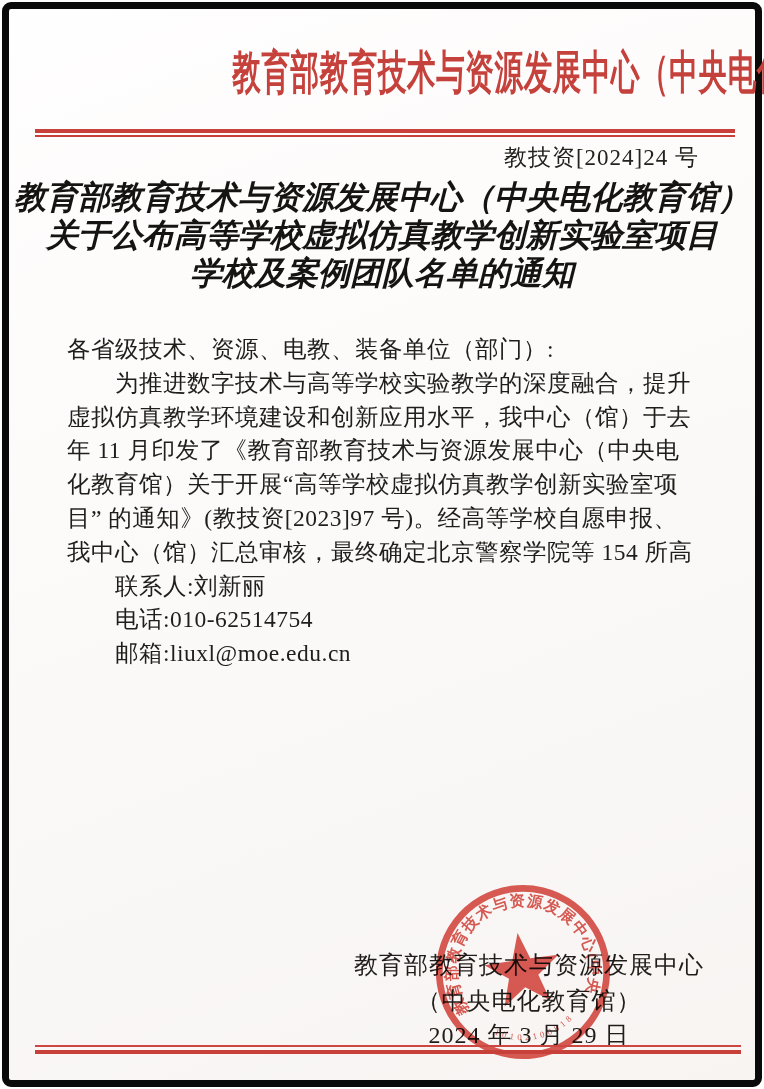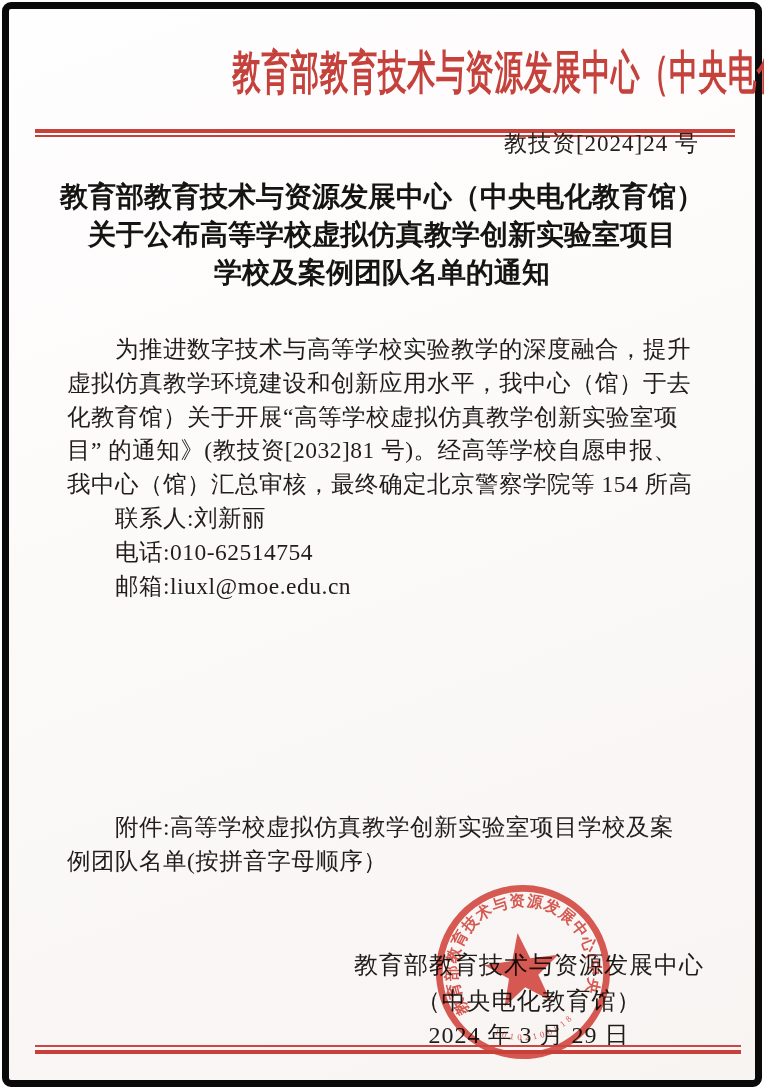--- a/index.html
+++ b/index.html
@@ -26,28 +26,28 @@
     font-size: 46px; line-height: 64px; letter-spacing: 1px;
   }
   .banner .squeeze { display: inline-block; transform: scaleX(0.62); transform-origin: center; }
 
   
   .rule-top { position: absolute; top: 120px; left: 26px; width: 700px; height: 10px; }
   .rule-top .thick { height: 4px; background: #c8403a; }
   .rule-top .thin  { height: 2px; background: #c8403a; margin-top: 2px; }
 
   .doc-number {
-    position: absolute; top: 119px; right: 56px;
+    position: absolute; top: 133px; right: 56px;
     font-size: 23px; color: #24211e; letter-spacing: 1px; white-space: nowrap;
   }
 
   .title {
     position: absolute; top: 169px; left: 0; width: 100%;
     text-align: center; color: #161412; font-weight: bold;
-    font-size: 28px; line-height: 38px; letter-spacing: 0px; white-space: nowrap;
+    font-size: 32px; line-height: 38px; letter-spacing: 0px; white-space: nowrap; font-style: italic;
   }
 
   .body-text {
     position: absolute; top: 324px; left: 58px; width: 650px;
     font-size: 23.5px; line-height: 33.8px; color: #201d1a;
     letter-spacing: 0.5px; white-space: nowrap;
   }
   .bline { height: 33.8px; }
   .ind { padding-left: 48px; }
 
@@ -98,34 +98,32 @@
 
     <div class="doc-number">教技资[2024]24 号</div>
 
     <div class="title">
       <div>教育部教育技术与资源发展中心（中央电化教育馆）</div>
       <div>关于公布高等学校虚拟仿真教学创新实验室项目</div>
       <div>学校及案例团队名单的通知</div>
     </div>
 
     <div class="body-text">
+      <div class="bline">各省级技术、资源、电教、装备单位（部门）:</div>
       <div class="bline ind">为推进数字技术与高等学校实验教学的深度融合，提升</div>
       <div class="bline">虚拟仿真教学环境建设和创新应用水平，我中心（馆）于去</div>
+      <div class="bline">年 11 月印发了《教育部教育技术与资源发展中心（中央电</div>
       <div class="bline">化教育馆）关于开展“高等学校虚拟仿真教学创新实验室项</div>
-      <div class="bline">目” 的通知》(教技资[2032]81 号)。经高等学校自愿申报、</div>
+      <div class="bline">目” 的通知》(教技资[2023]97 号)。经高等学校自愿申报、</div>
       <div class="bline">我中心（馆）汇总审核，最终确定北京警察学院等 154 所高</div>
       <div class="bline ind">联系人:刘新丽</div>
       <div class="bline ind">电话:010-62514754</div>
       <div class="bline ind">邮箱:liuxl@moe.edu.cn</div>
     </div>
 
-    <div class="attachment">
-      <div class="bline ind">附件:高等学校虚拟仿真教学创新实验室项目学校及案</div>
-      <div class="bline">例团队名单(按拼音字母顺序）</div>
-    </div>
 
     <div class="signature">
       <div class="sline1">教育部教育技术与资源发展中心</div>
       <div class="sline2">（中央电化教育馆）</div>
       <div class="sdate">2024 年 3 月 29 日</div>
     </div>
 
     <svg class="seal" viewBox="0 0 180 180" aria-hidden="true">
       <g transform="rotate(-8 90 90)">
         <circle cx="90" cy="90" r="81" fill="none" stroke="#d6453d" stroke-width="6.5"></circle>

